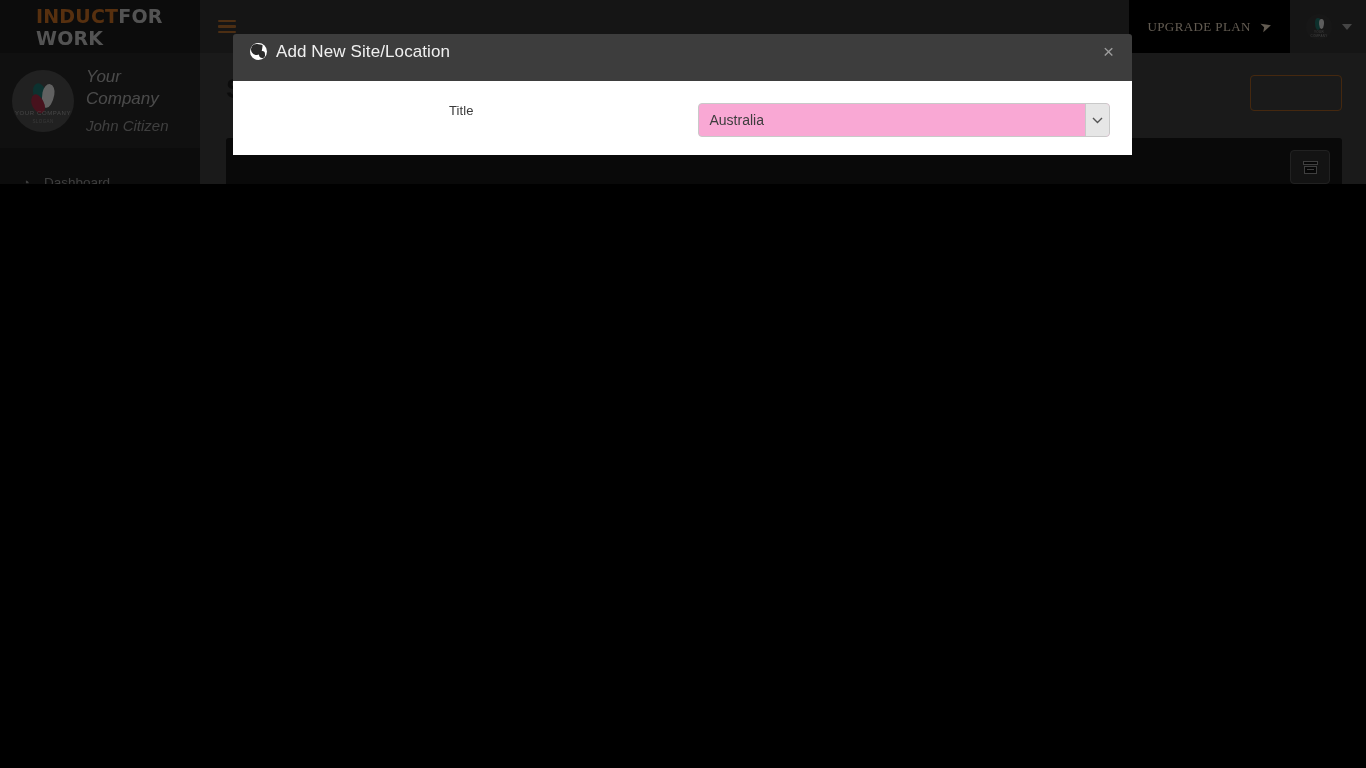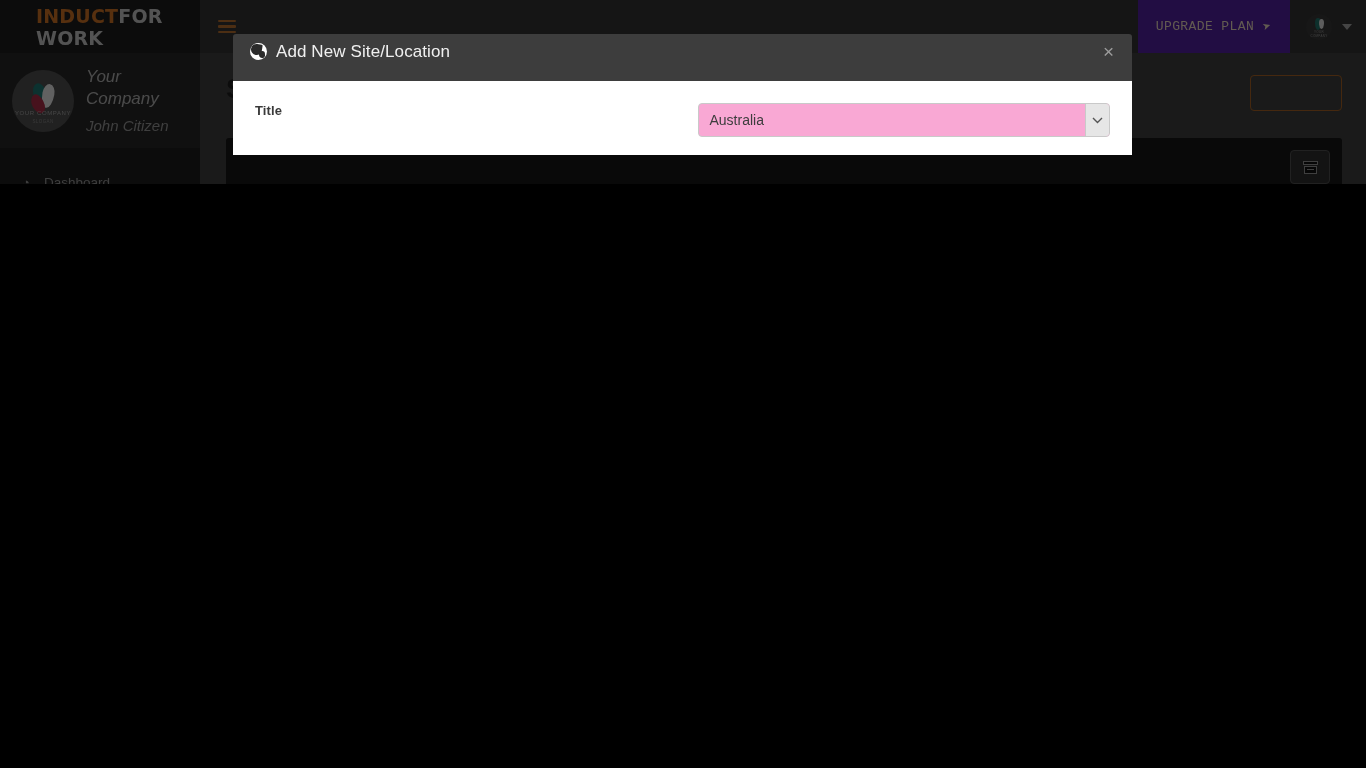--- a/index.html
+++ b/index.html
@@ -156,32 +156,32 @@
     margin: 3px 0;
     border-radius: 1px;
   }
   .topbar-right {
     margin-left: auto;
     display: flex;
     align-items: center;
     height: 53px;
   }
   .upgrade-btn {
-    background: #4c1d95;
+    background: #000000;
     color: #d9c9b4;
     font-size: 13px;
     letter-spacing: .4px;
     padding: 10px 18px;
     height: 53px;
     display: flex;
     align-items: center;
     gap: 9px;
     border: none;
     cursor: pointer;
-    font-family: Liberation Mono, monospace;
+    font-family: Liberation Serif, serif;
   }
   .plane-icon { font-size: 14px; transform: rotate(-18deg); display: inline-block; }
   .user-chip {
     display: flex;
     align-items: center;
     gap: 10px;
     padding: 0 14px 0 16px;
   }
   .user-avatar {
     width: 26px; height: 26px;
@@ -378,24 +378,25 @@
   .modal-body {
     background: #ffffff;
     padding: 22px 22px 18px 22px;
     display: flex;
     gap: 30px;
   }
   .form-group { flex: 1 1 0; min-width: 0; }
   .form-label {
     display: block;
     font-size: 13px;
-    font-weight: 700;
+    font-weight: 400;
     color: #3a3a3a;
     margin-bottom: 19px;
     letter-spacing: .1px;
+    text-align: center;
   }
   .text-input {
     width: 100%;
     height: 34px;
     border: 1px solid #d5d5d5;
     border-radius: 4px;
     padding: 0 11px;
     font-size: 14px;
     color: #3d3d3d;
     font-family: "Liberation Sans", sans-serif;

